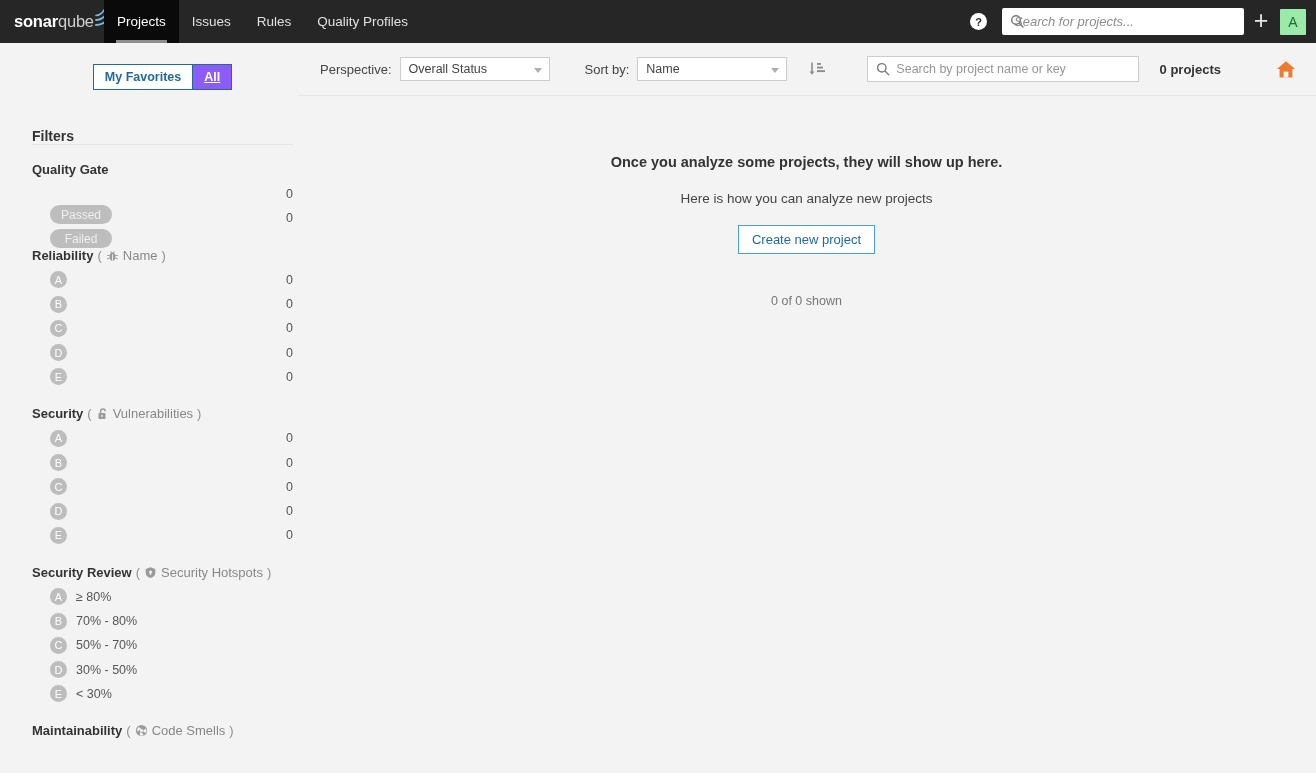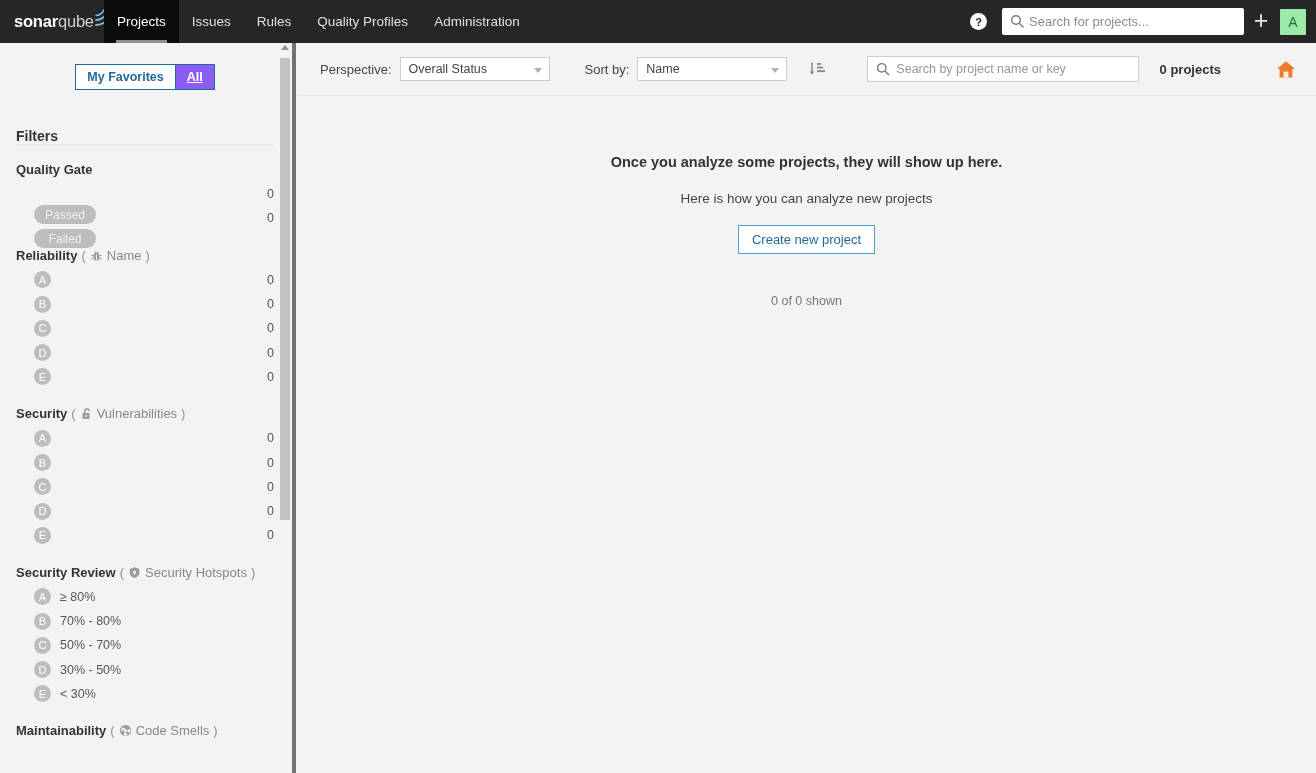--- a/index.html
+++ b/index.html
@@ -62,46 +62,46 @@
   .nav-search {
     position: relative;
     width: 242px; height: 27px;
     background: #ffffff; border-radius: 2px;
     display: flex; align-items: center;
   }
   .nav-search .mag { position: absolute; left: 8px; top: 6px; }
   .nav-search input {
     border: 0; outline: 0; background: transparent;
     width: 100%; height: 100%;
-    padding: 0 8px 0 27px;
+    padding: 0 8px 0 12px;
     font-family: "Liberation Sans", sans-serif;
-    font-size: 13px; color: #333;
+    font-size: 13px; color: #333; font-style: italic;
   }
   .nav-search input::placeholder { color: #8c8c8c; }
   .plus-btn {
     width: 34px; height: 43px; display: flex;
     align-items: center; justify-content: center;
     color: #e6e6e6; font-size: 25px; font-weight: 300;
     cursor: pointer; line-height: 1;
     padding-bottom: 3px;
   }
   .avatar {
     width: 26px; height: 26px;
     background: #9beaa8; color: #1f6f3b;
     display: flex; align-items: center; justify-content: center;
     font-size: 14px; border-radius: 1px; cursor: pointer;
     margin-left: 2px;
   }
 
   
   .sidebar {
-    position: absolute; top: 43px; left: 0;
+    position: absolute; top: 43px; left: 16px;
     width: 296px; height: 730px;
     background: #f3f3f3;
-    border-right: 4px solid #737373;
+    border-right: 1px solid #737373;
     overflow: hidden;
   }
   .sidebar-inner { padding: 0 18px 0 16px; position: relative; }
 
   .fav-toggle {
     display: flex; justify-content: center;
     margin-top: 21px;
   }
   .fav-toggle .seg {
     height: 26px; padding: 0 11px;
@@ -270,21 +270,20 @@
         </svg>
       </span>
     </div>
   </div>
 
   <div class="nav-items">
     <a class="nav-item active">Projects</a>
     <a class="nav-item">Issues</a>
     <a class="nav-item">Rules</a>
     <a class="nav-item">Quality Profiles</a>
-    <a class="nav-item">Administration</a>
   </div>
 
   <div class="nav-right">
     <div class="help-icon">
       <svg width="17" height="17" viewBox="0 0 17 17">
         <circle cx="8.5" cy="8.5" r="8.5" fill="#ffffff"></circle>
         <text x="8.5" y="12.6" font-family="Liberation Sans, sans-serif" font-size="11" font-weight="bold" fill="#262626" text-anchor="middle">?</text>
       </svg>
     </div>
 

